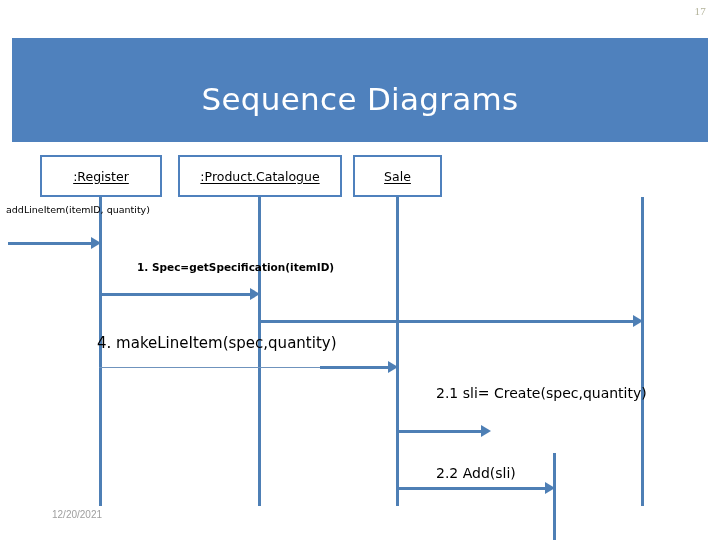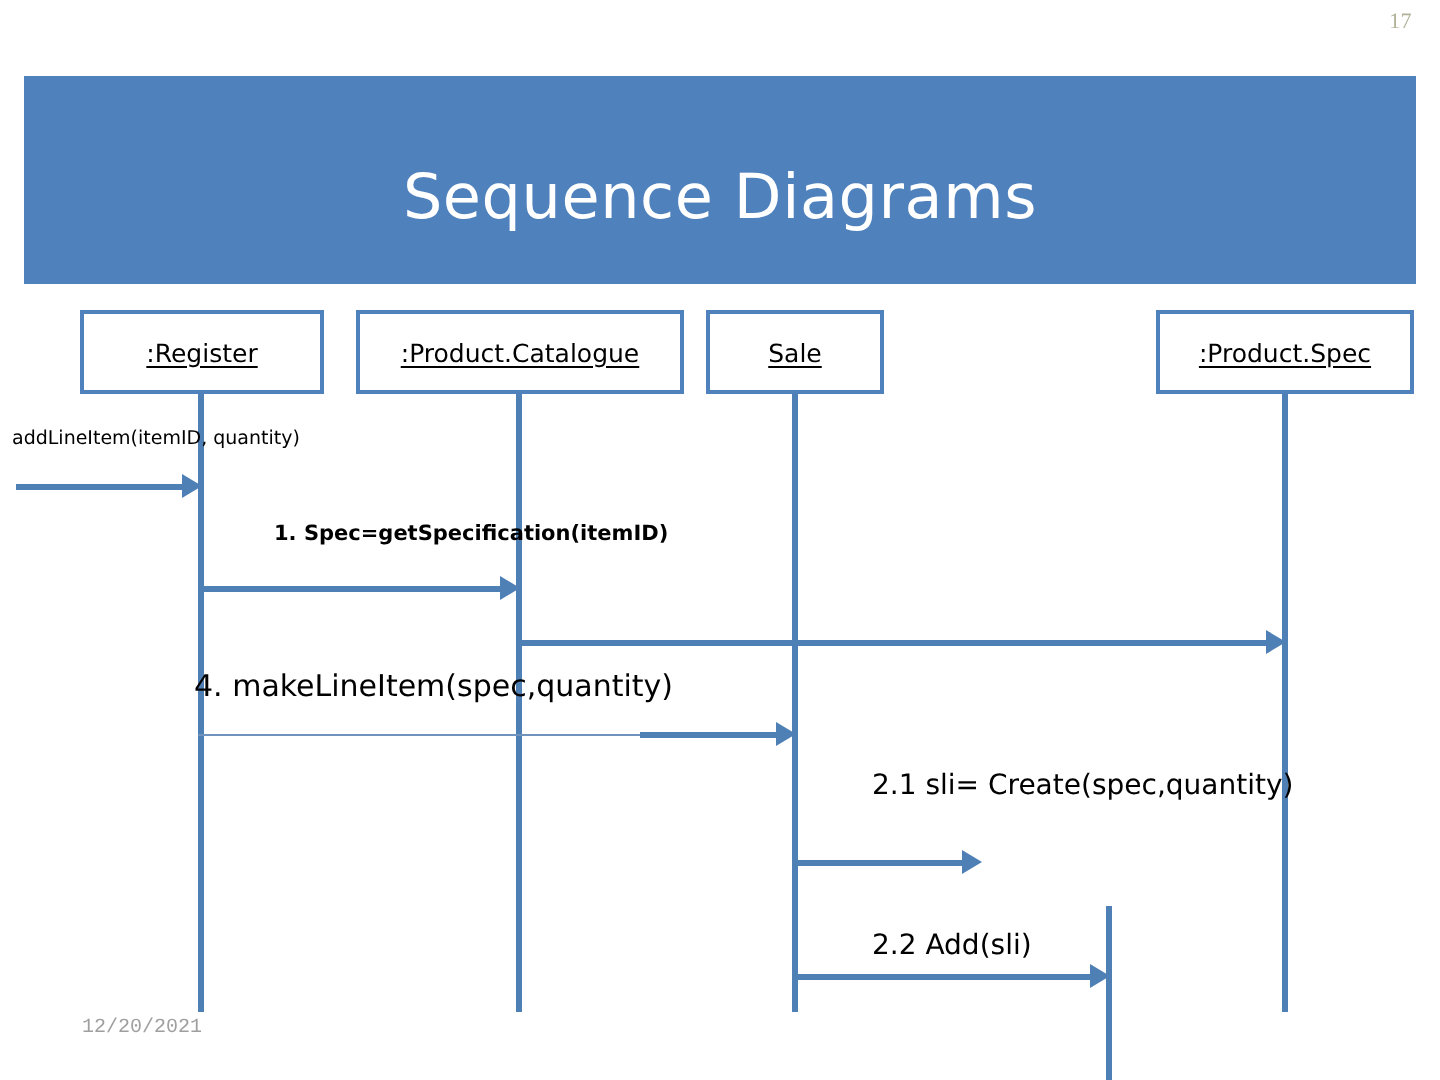--- a/index.html
+++ b/index.html
@@ -98,25 +98,25 @@
     color: #000000;
     white-space: nowrap;
   }
   .sz-sm  { font-size: 9.5px; }
   .sz-md  { font-size: 10.5px; font-weight: bold; }
   .sz-lg  { font-size: 15px; }
   .sz-xl  { font-size: 14px; margin-left: 28px; }
   
   .footer-date {
     position: absolute;
-    left: 41px;
+    left: 52px;
     top: 509px;
     font-size: 10px;
     color: #9f9f9f;
-    font-family: Liberation Mono, monospace;
+    font-family: Liberation Sans, sans-serif;
   }
 </style>
 </head>
 <body>
 
 <div id="slide">
 
   <div class="page-number">17</div>
 
   <div class="title-banner">
@@ -128,32 +128,29 @@
   </div>
 
   <div class="lifeline-box" style="left:178px; top:155px; width:164px; height:42px;align-items:center;">
     <span class="lifeline-box-label">:Product.Catalogue</span>
   </div>
 
   <div class="lifeline-box" style="left:353px; top:155px; width:89px; height:42px;">
     <span class="lifeline-box-label">Sale</span>
   </div>
 
-  <div class="lifeline-box" style="left:578px; top:155px; width:129px; height:42px;">
-    <span class="lifeline-box-label">:Product.Spec</span>
-  </div>
 
 
   <div class="lifeline" style="left:99px; top:197px; height:309px;"></div>
   <div class="lifeline" style="left:258px; top:197px; height:309px;"></div>
   <div class="lifeline" style="left:396px; top:197px; height:309px;"></div>
   <div class="lifeline" style="left:641px; top:197px; height:309px;"></div>
   <div class="lifeline" style="left:553px; top:453px; height:87px;"></div>
 
-  <div class="msg-label sz-sm" style="left:6px; top:214px;">addLineItem(itemID, quantity)</div>
+  <div class="msg-label sz-sm" style="left:6px; top:204px;">addLineItem(itemID, quantity)</div>
   <div class="msg-line" style="left:8px; top:242px; width:86px;"></div>
   <div class="arrow-head" style="left:91px; top:237px;"></div>
 
   <div class="msg-label sz-md" style="left:106px; top:261px;margin-left:31px;">1. Spec=getSpecification(itemID)</div>
   <div class="msg-line" style="left:99px; top:293px; width:155px;"></div>
   <div class="arrow-head" style="left:250px; top:288px;"></div>
 
   <div class="msg-line" style="left:258px; top:320px; width:378px;"></div>
   <div class="arrow-head" style="left:633px; top:315px;"></div>
 

